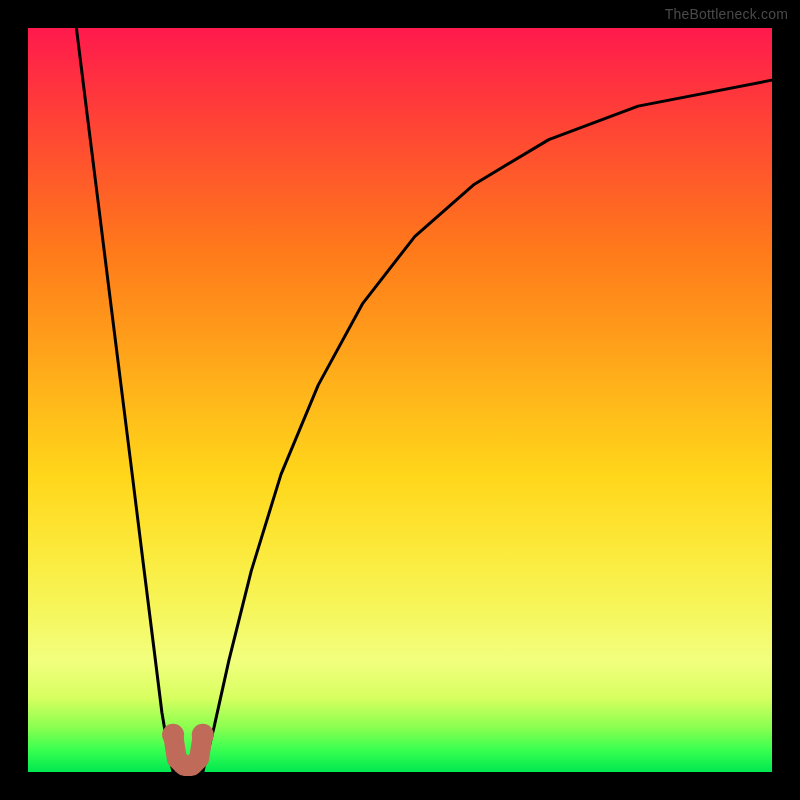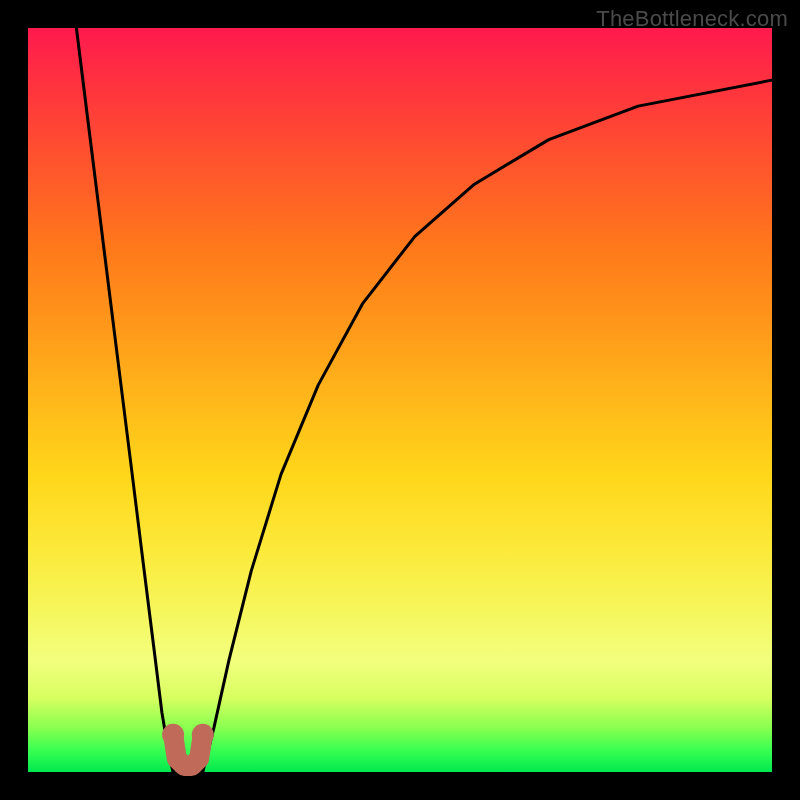--- a/index.html
+++ b/index.html
@@ -40,21 +40,21 @@
       #8aff50 94%,
       #3aff50 97%,
       #00e850 100%
     );
   }
   .watermark {
     position: absolute;
     top: 6px;
     right: 12px;
     color: #4a4a4a;
-    font-size: 22px;
+    font-size: 14px;
     font-weight: 500;
     letter-spacing: 0.2px;
     user-select: none;
   }
   svg.curves {
     position: absolute;
     top: 28px;
     left: 28px;
     width: 744px;
     height: 744px;

